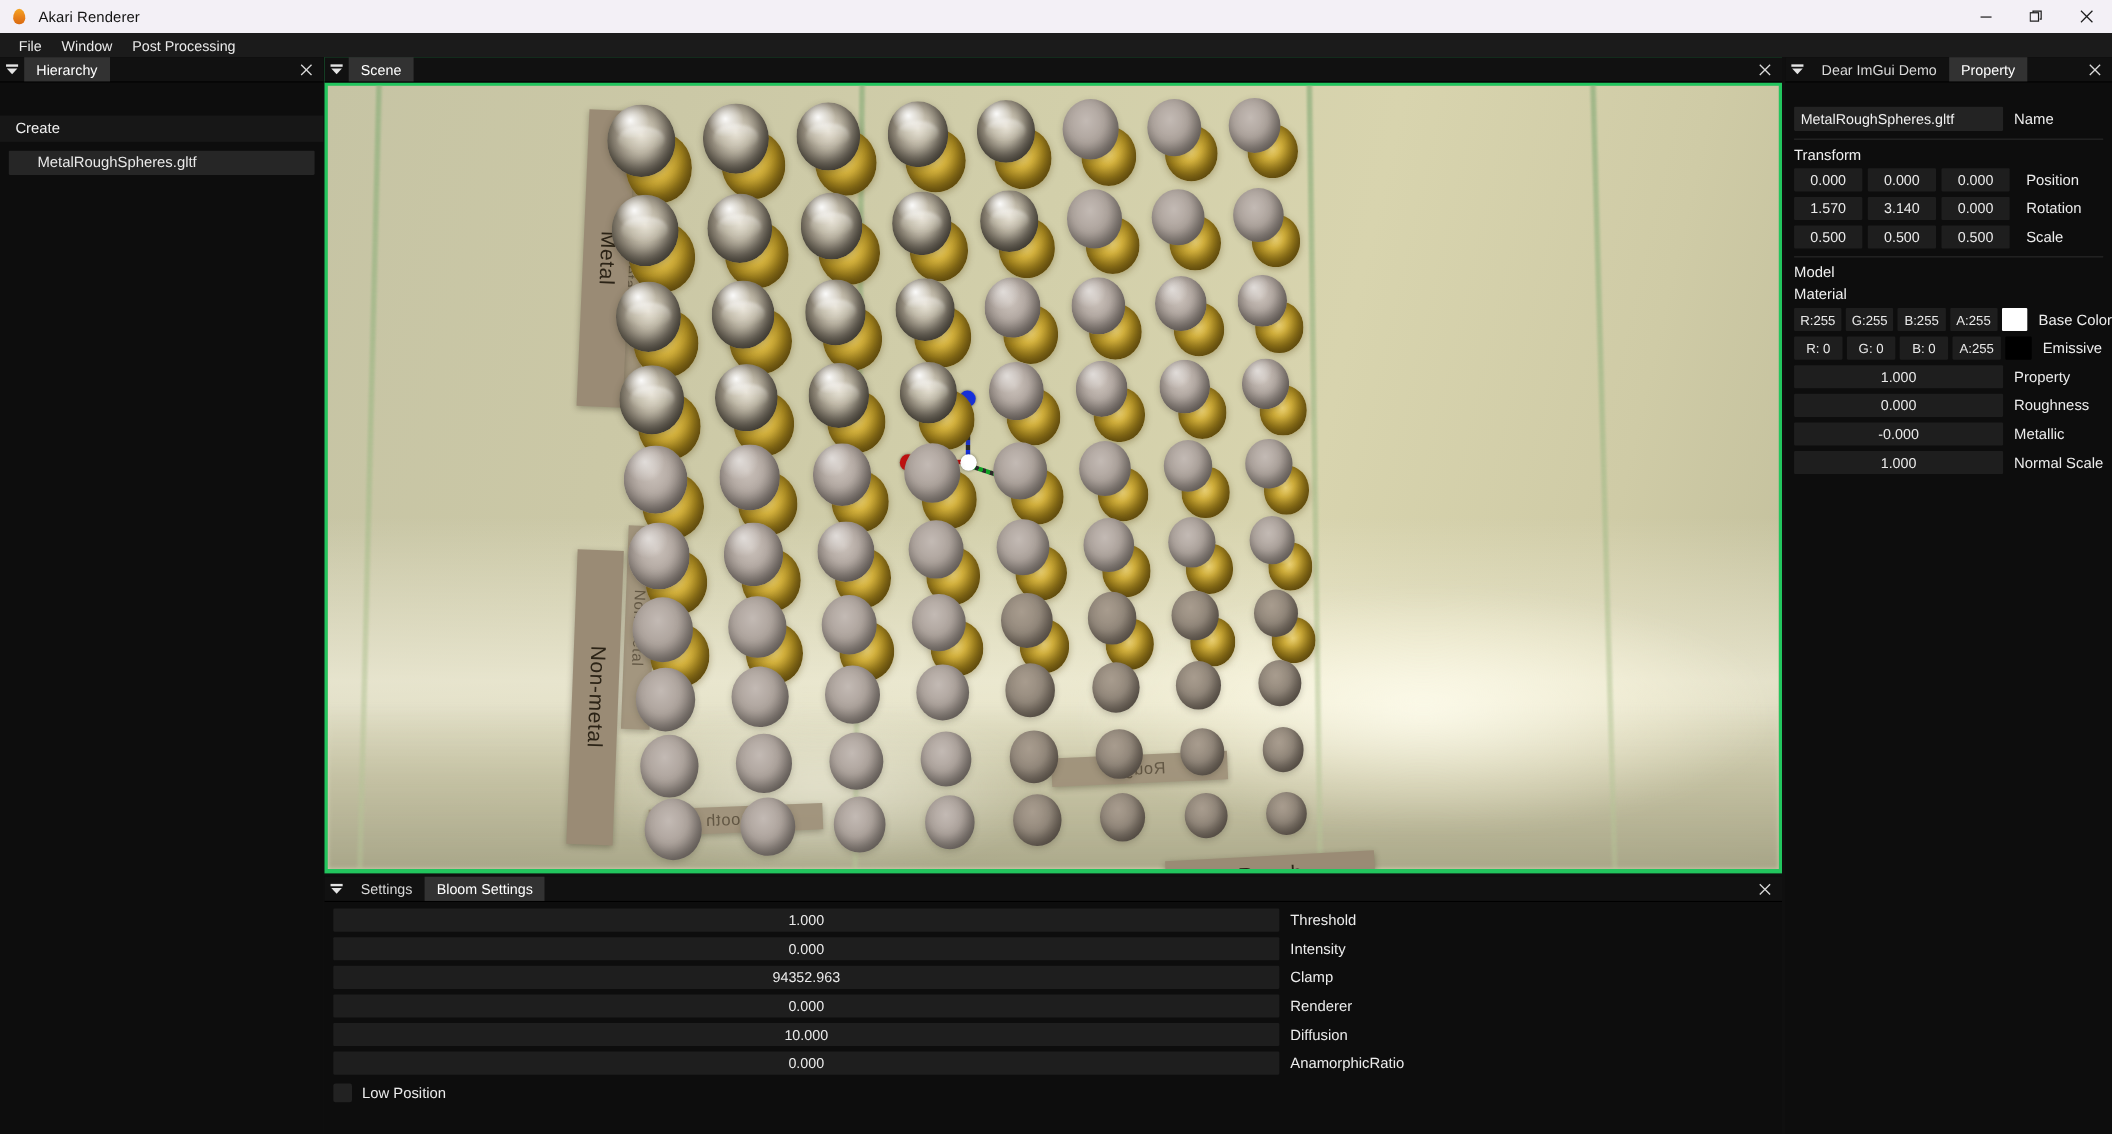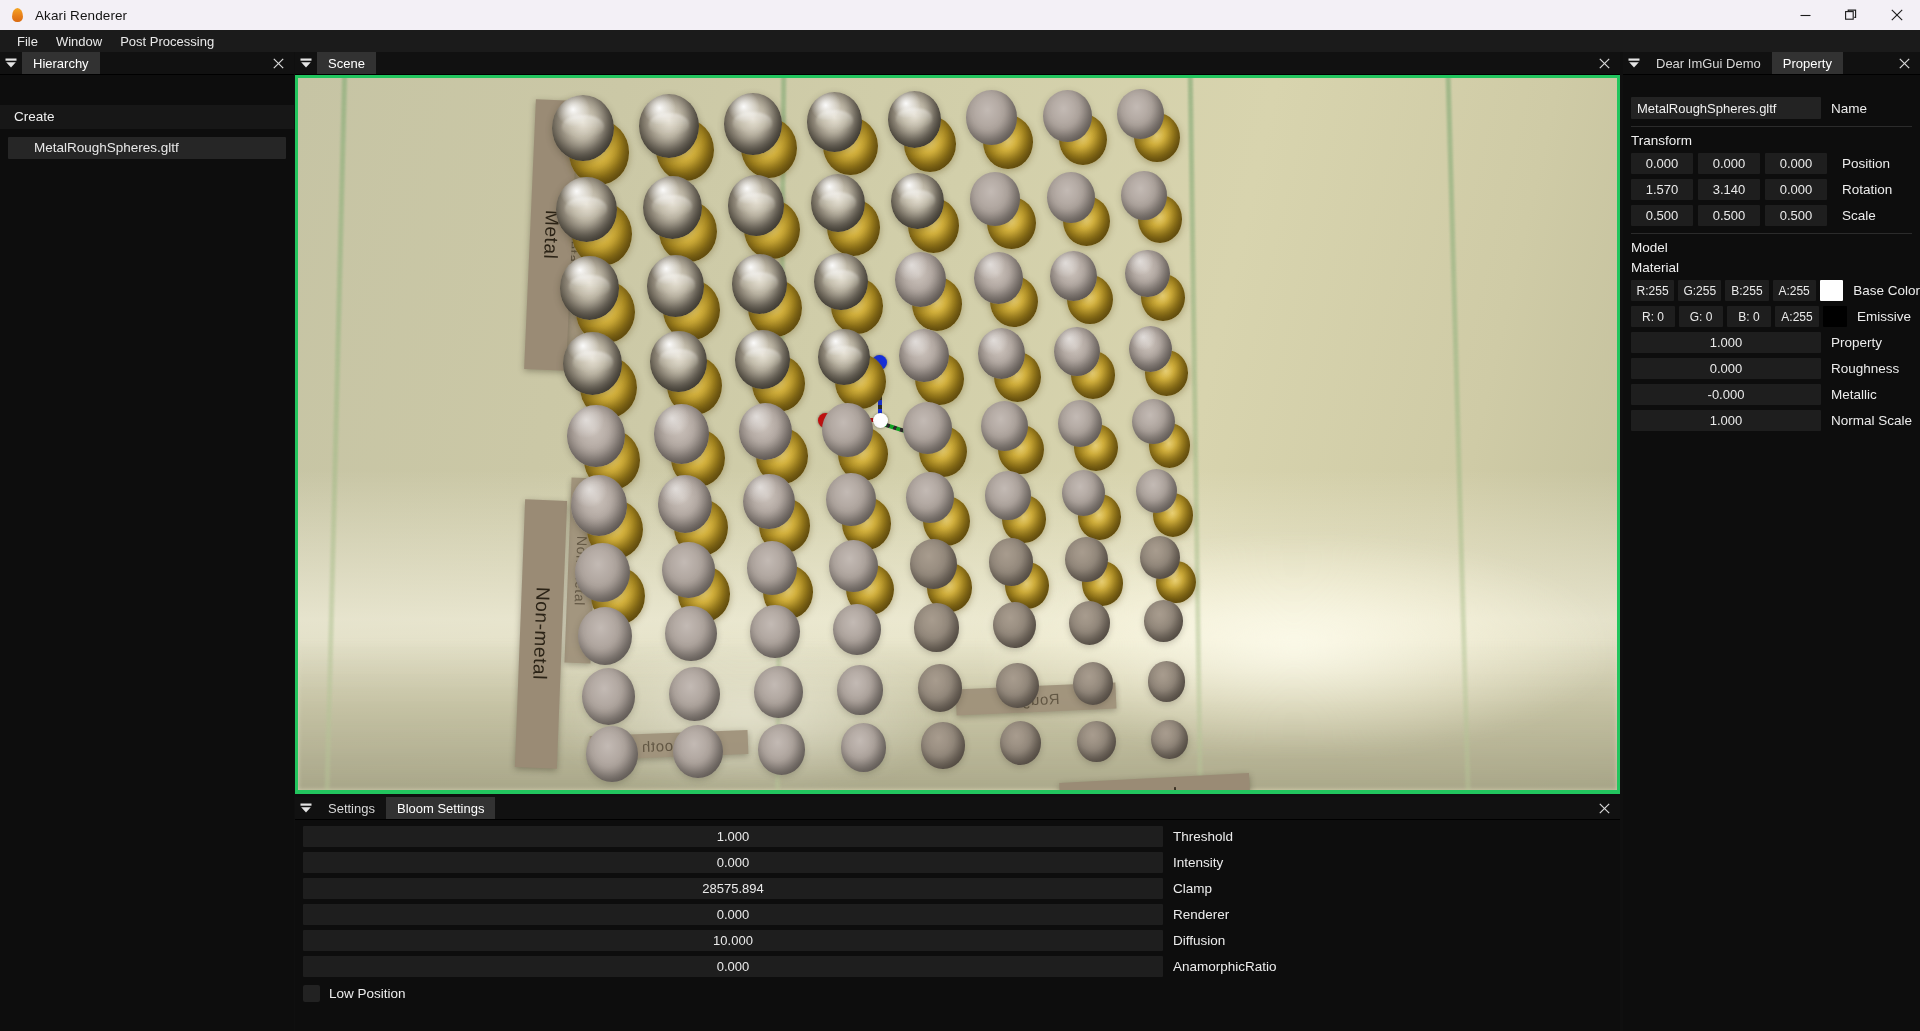--- a/index.html
+++ b/index.html
@@ -499,21 +499,21 @@
     <div id="bloom-body">
       <div class="prop-row">
         <div class="drag-field">1.000</div>
         <div class="prop-label">Threshold</div>
       </div>
       <div class="prop-row">
         <div class="drag-field">0.000</div>
         <div class="prop-label">Intensity</div>
       </div>
       <div class="prop-row">
-        <div class="drag-field">28575.894</div>
+        <div class="drag-field">94352.963</div>
         <div class="prop-label">Clamp</div>
       </div>
       <div class="prop-row">
         <div class="drag-field">0.000</div>
         <div class="prop-label">Renderer</div>
       </div>
       <div class="prop-row">
         <div class="drag-field">10.000</div>
         <div class="prop-label">Diffusion</div>
       </div>

